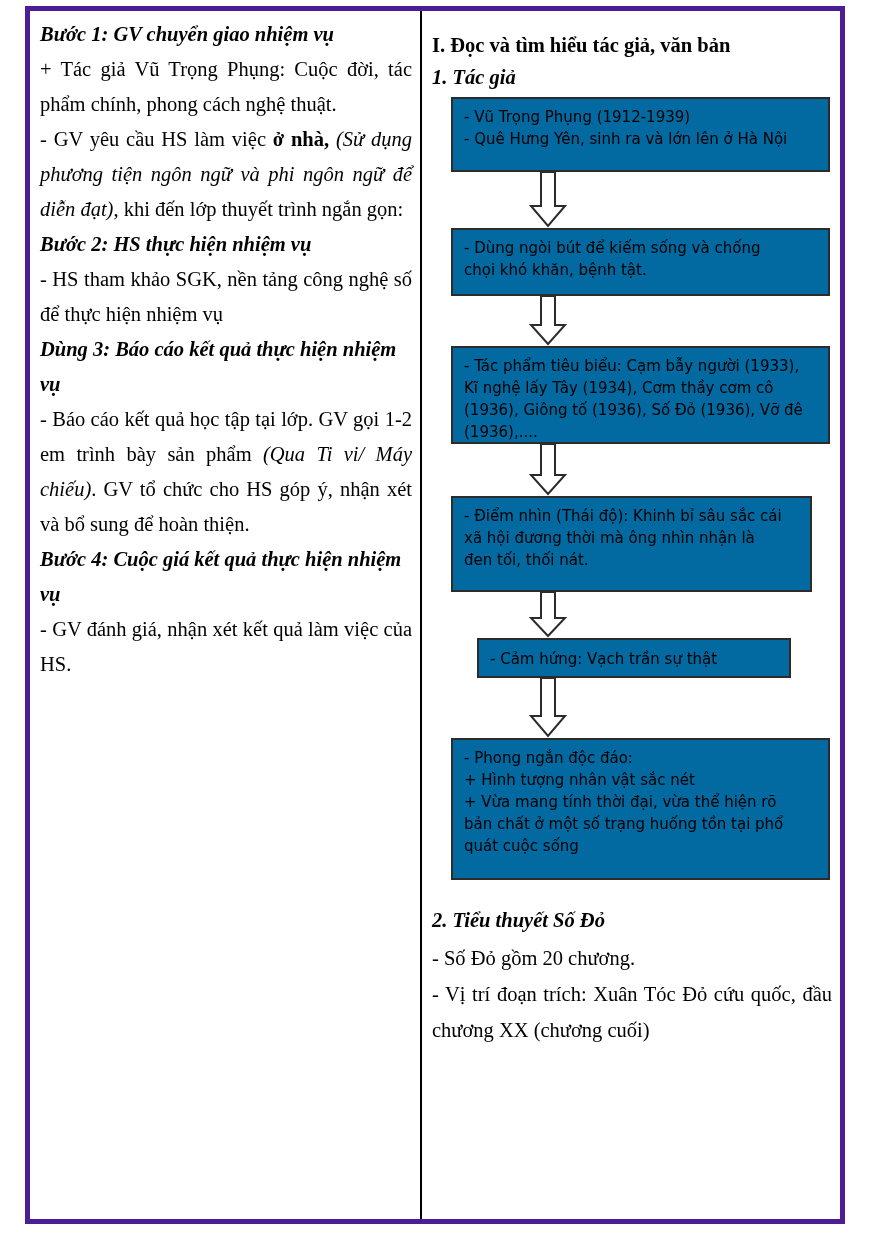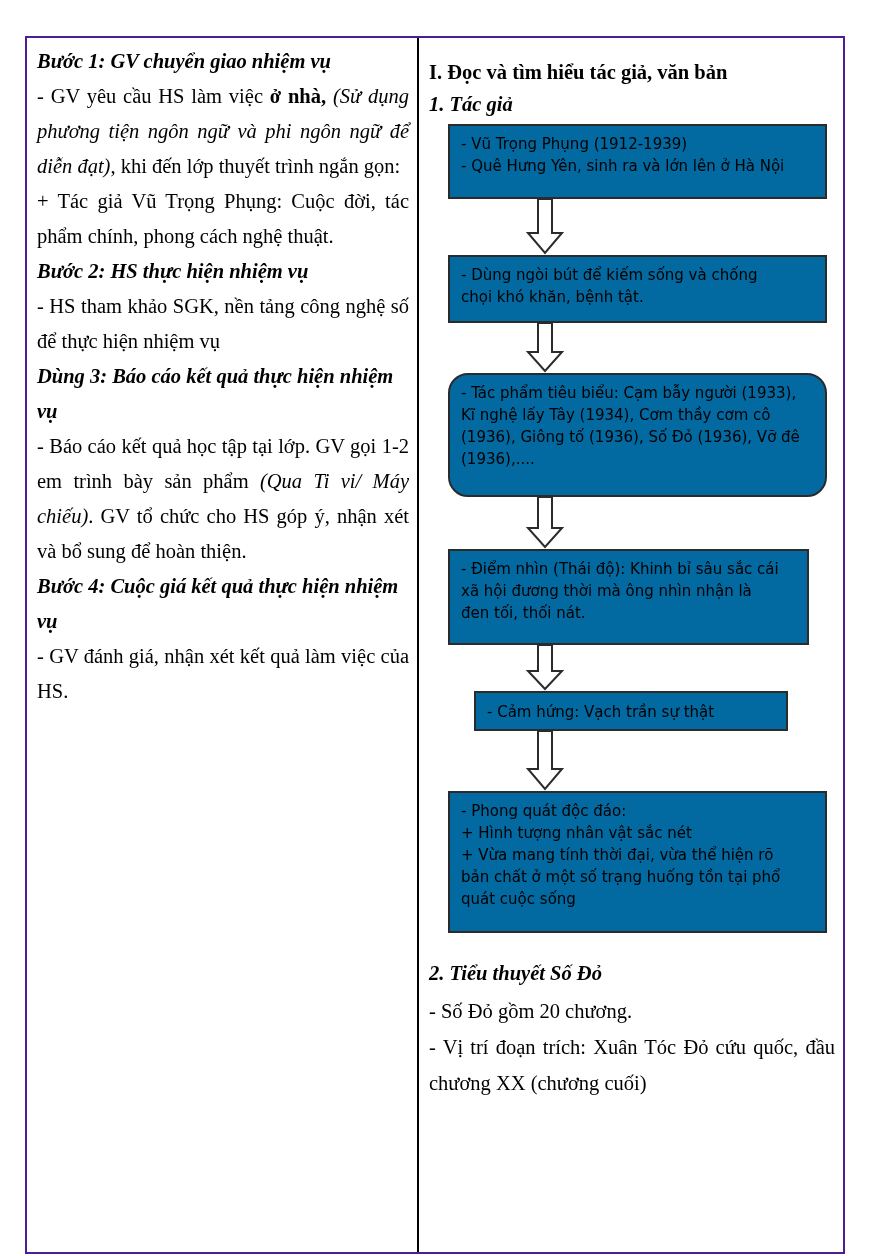--- a/index.html
+++ b/index.html
@@ -18,24 +18,24 @@
   .page {
     position: relative;
     width: 871px;
     height: 1256px;
   }
 
   
   .doc-table {
     position: absolute;
     left: 25px;
-    top: 36px;
+    top: 6px;
     width: 820px;
     height: 1218px;
-    border: 2px solid #4c1d95;
+    border: 5px solid #4c1d95;
     box-sizing: border-box;
     display: flex;
     align-items: stretch;
   }
 
   .col-left {
     width: 392px;
     box-sizing: border-box;
     border-right: 2px solid #000;
     padding: 6px 8px 0 10px;
@@ -104,21 +104,21 @@
     text-align: left;
   }
 
   
   .w-full { width: 379px; margin-left: 19px; }
   .w-mid  { width: 361px; margin-left: 19px; }
   .w-narr { width: 314px; margin-left: 45px; }
 
   .fbox.b1 { height: 75px; }
   .fbox.b2 { height: 68px; }
-  .fbox.b3 { height: 124px; border-radius: 20px; }
+  .fbox.b3 { height: 98px; }
   .fbox.b4 { height: 96px; }
   .fbox.b5 { height: 40px; padding-top: 8px; }
   .fbox.b6 { height: 142px; }
 
   
   .arrow {
     position: relative;
     width: 40px;
     margin-left: 96px;
   }
@@ -142,23 +142,23 @@
 <body>
 
 <div class="page">
 
   <div class="doc-table">
 
     <div class="col-left">
 
       <p class="p-serif heading">Bước 1: GV chuyển giao nhiệm vụ</p>
 
+      <p class="p-serif">+ Tác giả Vũ Trọng Phụng: Cuộc đời, tác phẩm chính, phong cách nghệ thuật.</p>
+
       <p class="p-serif"><span>- GV yêu cầu HS làm việc </span><strong>ở nhà,</strong><em> (Sử dụng phương tiện ngôn ngữ và phi ngôn ngữ để diễn đạt)</em><span>, khi đến lớp thuyết trình ngắn gọn:</span></p>
-
-      <p class="p-serif">+ Tác giả Vũ Trọng Phụng: Cuộc đời, tác phẩm chính, phong cách nghệ thuật.</p>
 
 
       <p class="p-serif heading">Bước 2: HS thực hiện nhiệm vụ</p>
 
       <p class="p-serif">- HS tham khảo SGK, nền tảng công nghệ số để thực hiện nhiệm vụ</p>
 
       <p class="p-serif heading">Dùng 3: Báo cáo kết quả thực hiện nhiệm vụ</p>
 
       <p class="p-serif"><span>- Báo cáo kết quả học tập tại lớp. GV gọi 1-2 em trình bày sản phẩm </span><em>(Qua Ti vi/ Máy chiếu)</em><span>. GV tổ chức cho HS góp ý, nhận xét và bổ sung để hoàn thiện.</span></p>
 
@@ -227,21 +227,21 @@
           <span class="ln last">- Cảm hứng: Vạch trần sự thật</span>
         </div>
 
         <div class="arrow arr-h60">
           <svg width="40" height="60" viewBox="0 0 40 60">
             <polygon points="13,0 27,0 27,38 37,38 20,58 3,38 13,38" fill="#ffffff" stroke="#2b2b2b" stroke-width="2"></polygon>
           </svg>
         </div>
 
         <div class="fbox b6 w-full justify">
-          <span class="ln last">- Phong quát độc đáo:</span>
+          <span class="ln last">- Phong ngắn độc đáo:</span>
           <span class="ln last">+ Hình tượng nhân vật sắc nét</span>
           <span class="ln">+ Vừa mang tính thời đại, vừa thể hiện rõ</span>
           <span class="ln">bản chất ở một số trạng huống tồn tại phổ</span>
           <span class="ln last">quát cuộc sống</span>
         </div>
 
       </div>
 
       <div class="right-bottom">
         <p class="p-serif heading" style="line-height:40px;">2. Tiểu thuyết Số Đỏ</p>

